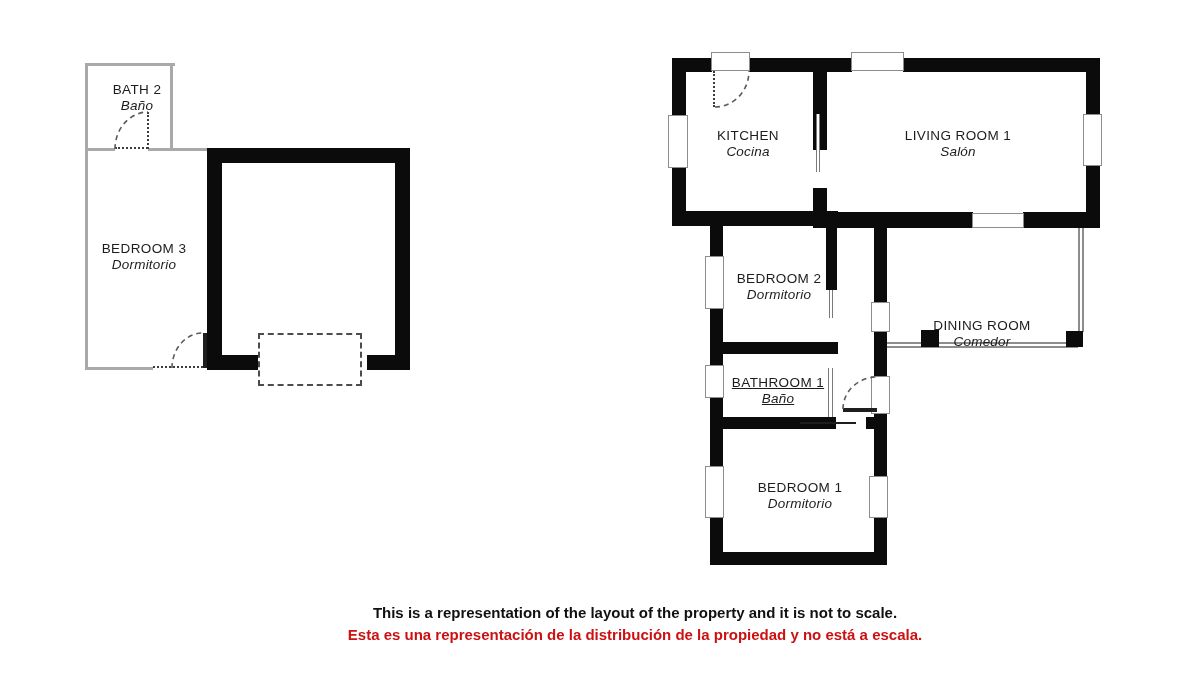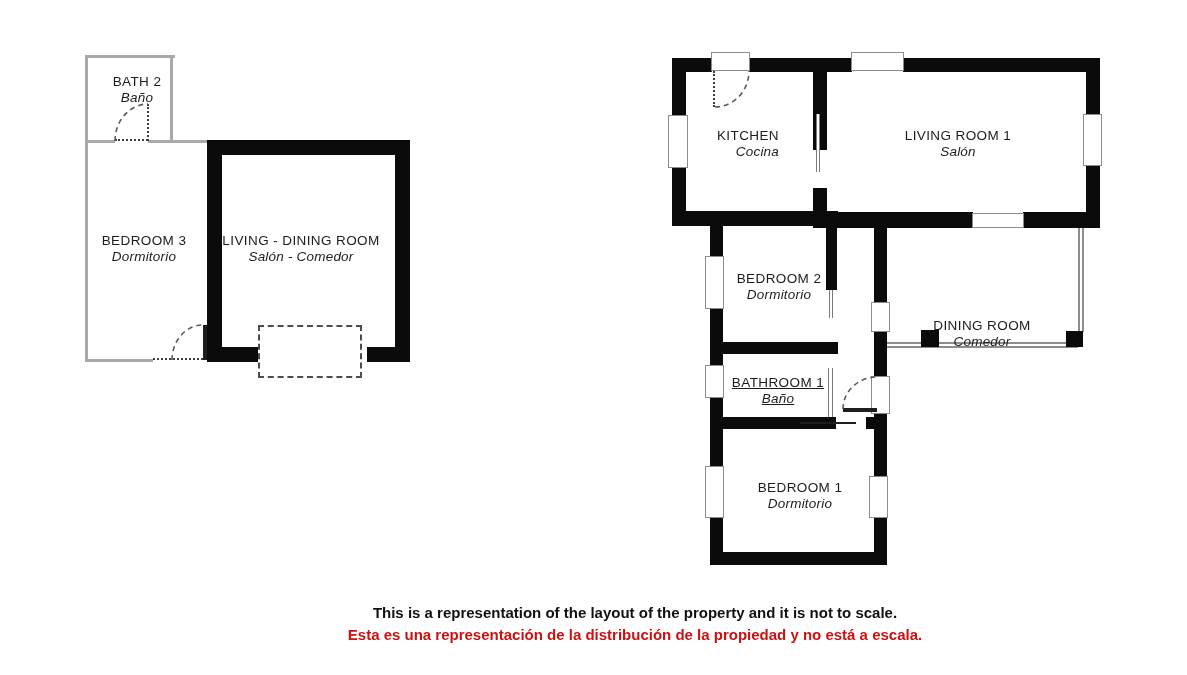--- a/index.html
+++ b/index.html
@@ -31,21 +31,21 @@
   .room-label .es{font-style:italic;letter-spacing:.2px;}
   .disclaimer{
     position:absolute;top:602px;left:83px;right:0;text-align:center;
     font-weight:bold;font-size:15px;line-height:22px;color:#111;z-index:5;white-space:nowrap;
   }
   .disclaimer .es-line{color:#cc1112;}
 </style>
 </head>
 <body>
 
-<div class="abs" style="left:0;top:0;width:480px;height:420px;">
+<div class="abs" style="left:0;top:8px;width:480px;height:420px;">
 
   <div class="gw" style="left: 85px; top: 55px; width: 90px; height: 3px; background: rgb(169, 169, 169);"></div>
   <div class="gw" style="left: 85px; top: 55px; width: 3px; height: 90px; background: rgb(169, 169, 169);"></div>
   <div class="gw" style="left: 170px; top: 55px; width: 3px; height: 88px; background: rgb(169, 169, 169);"></div>
   <div class="gw" style="left: 85px; top: 140px; width: 30px; height: 3px; background: rgb(169, 169, 169);"></div>
   <div class="gw" style="left: 148px; top: 140px; width: 62px; height: 3px; background: rgb(169, 169, 169);"></div>
 
   <div class="gw" style="left: 85px; top: 140px; width: 3px; height: 222px; background: rgb(169, 169, 169);"></div>
   <div class="gw" style="left: 85px; top: 359px; width: 68px; height: 3px; background: rgb(169, 169, 169);"></div>
 
@@ -69,24 +69,20 @@
 
   <div class="terrace" style="left:258px;top:325px;width:104px;height:53px;"></div>
 
   <div class="room-label" style="left:137px;top:74px;">
     <div>BATH 2</div>
     <div class="es">Baño</div>
   </div>
   <div class="room-label" style="left:144px;top:233px;">
     <div>BEDROOM 3</div>
     <div class="es">Dormitorio</div>
-  </div>
-  <div class="room-label" style="left:301px;top:233px;">
-    <div>LIVING - DINING ROOM</div>
-    <div class="es">Salón - Comedor</div>
   </div>
 </div>
 
 <div class="abs" style="left:0;top:0;width:1187px;height:600px;">
 
   <div class="bw" style="left: 672px; top: 58px; width: 40px; height: 14px; background: rgb(11, 11, 11);"></div>
   <div class="bw" style="left: 749px; top: 58px; width: 103px; height: 14px; background: rgb(11, 11, 11);"></div>
   <div class="bw" style="left: 903px; top: 58px; width: 197px; height: 14px; background: rgb(11, 11, 11);"></div>
 
   <div class="bw" style="left: 672px; top: 58px; width: 14px; height: 58px; background: rgb(11, 11, 11);"></div>
@@ -146,21 +142,21 @@
   <div class="dotV" style="left:713px;top:71px;width:0;height:36px;"></div>
   <svg class="arc" style="left:715px;top:71px;" width="35" height="37" viewBox="0 0 35 37">
       <path d="M0,36 A34,36 0 0 0 34,0"></path>
     </svg>
 
   <div class="leaf" style="left:843px;top:408px;width:34px;height:4px;"></div>
   <svg class="arc" style="left:843px;top:377px;" width="35" height="33" viewBox="0 0 35 33">
       <path d="M0,32 A34,32 0 0 1 34,0"></path>
     </svg>
 
-  <div class="room-label" style="left:748px;top:128px;text-align:right;">
+  <div class="room-label" style="left:748px;top:128px;">
     <div>KITCHEN</div>
     <div class="es">Cocina</div>
   </div>
   <div class="room-label" style="left:958px;top:128px;">
     <div>LIVING ROOM 1</div>
     <div class="es">Salón</div>
   </div>
   <div class="room-label" style="left:779px;top:271px;">
     <div>BEDROOM 2</div>
     <div class="es">Dormitorio</div>

